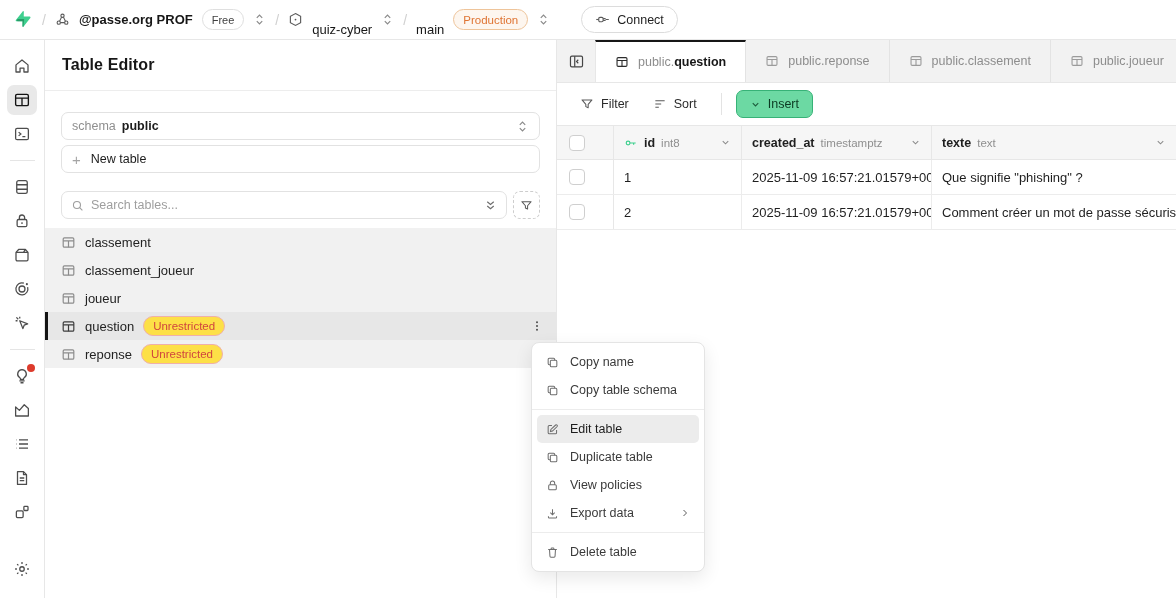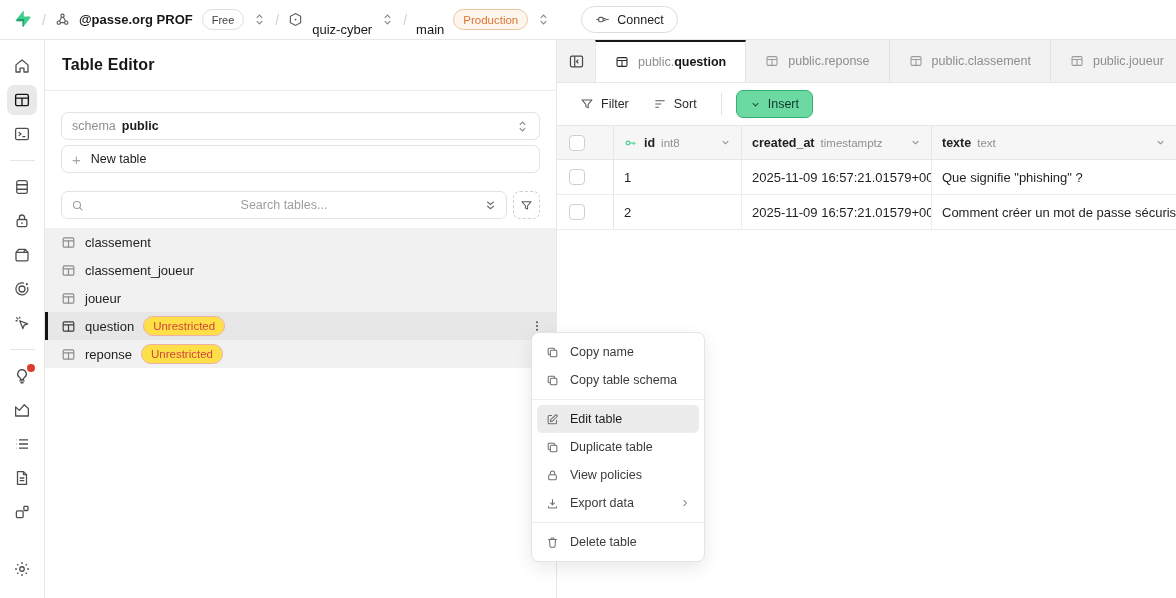--- a/index.html
+++ b/index.html
@@ -35,21 +35,21 @@
   .lp-header { height:51px; flex:0 0 51px; display:flex; align-items:center; padding:0 17px; border-bottom:1px solid #ededed; }
   .lp-title { font-size:16px; font-weight:700; color:#171717; letter-spacing:.1px; }
   .lp-controls { padding:21px 16px 0; }
   .schema-select { height:28px; border:1px solid #e2e2e2; border-radius:7px; display:flex; align-items:center; padding:0 10px; gap:6px; background:#fff; cursor:pointer; }
   .schema-label { color:#8f8f8f; font-size:12.5px; }
   .schema-value { color:#1c1c1c; font-size:12.5px; font-weight:600; }
   .new-table-btn { height:28px; margin-top:5px; border:1px solid #e2e2e2; border-radius:7px; display:flex; align-items:center; padding:0 10px; gap:10px; background:#fff; font-size:12.5px; color:#1c1c1c; cursor:pointer; }
   .plus { color:#a5a5a5; font-size:15px; line-height:1; }
   .search-row { display:flex; margin-top:18px; gap:6px; }
   .search-box { flex:1; height:28px; border:1px solid #e2e2e2; border-radius:7px; display:flex; align-items:center; padding:0 9px; gap:7px; background:#fff; }
-  .search-box input { border:none; outline:none; flex:1; font-size:12.5px; font-family:inherit; color:#1c1c1c; background:transparent;text-align:center; }
+  .search-box input { border:none; outline:none; flex:1; font-size:12.5px; font-family:inherit; color:#1c1c1c; background:transparent; }
   .search-box input::placeholder { color:#9e9e9e; }
   .filter-sq-btn { width:27px; height:28px; border:1px dashed #cdcdcd; border-radius:7px; display:flex; align-items:center; justify-content:center; color:#5a5a5a; background:#fff; cursor:pointer; }
   .table-list { margin-top:9px; }
   .t-row { height:28px; display:flex; align-items:center; gap:9px; padding:0 16px; background:#f1f1f1; font-size:13px; color:#232323; cursor:pointer; position:relative; }
   .t-row .t-icon { color:#8c8c8c; display:flex; }
   .t-row.selected { background:#e7e7e7; border-left:3px solid #141414; padding-left:13px; }
   .t-row.selected .t-icon { color:#3c3c3c; }
   .pill-unrestricted { border:1px solid #efb0aa; background:#fde047; color:#d0453e; height:20px; padding:0 9px; border-radius:10px; font-size:11.5px; display:inline-flex; align-items:center; }
   .kebab { position:absolute; right:12px; color:#4d4d4d; font-size:14px; letter-spacing:0; cursor:pointer; display:flex; }
 
@@ -81,21 +81,21 @@
   .col-check { width:57px; flex:0 0 57px; display:flex; align-items:center; justify-content:flex-start; padding-left:12px; border-right:1px solid #e7e7e7; }
   .col-id { width:128px; flex:0 0 128px; }
   .col-created { width:190px; flex:0 0 190px; }
   .col-texte { flex:1; min-width:0; border-right:none !important; }
   .g-row { height:35px; flex:0 0 35px; display:flex; border-bottom:1px solid #ececec; background:#fff; }
   .g-cell { display:flex; align-items:center; padding:0 10px; border-right:1px solid #ececec; font-size:13px; color:#1f1f1f; white-space:nowrap; overflow:hidden; }
   .checkbox { width:16px; height:16px; border:1.5px solid #cfcfcf; border-radius:4px; background:#fff; cursor:pointer; }
   .key-icon { color:#3ecf8e; display:flex; }
 
   
-  .ctx-menu { position:absolute; left:531px; top:332px; width:174px; background:#fff; border:1px solid #e4e4e4; border-radius:8px; box-shadow:0 6px 18px rgba(0,0,0,.09); padding:5px; z-index:50; }
+  .ctx-menu { position:absolute; left:531px; top:342px; width:174px; background:#fff; border:1px solid #e4e4e4; border-radius:8px; box-shadow:0 6px 18px rgba(0,0,0,.09); padding:5px; z-index:50; }
   .ctx-item { height:28px; display:flex; align-items:center; gap:10px; padding:0 8px; border-radius:5px; font-size:12.5px; color:#3a3a3a; cursor:pointer; white-space:nowrap; }
   .ctx-item .c-ic { color:#6d6d6d; display:flex; width:15px; justify-content:center; }
   .ctx-item.highlight { background:#ececec; color:#1c1c1c; }
   .ctx-item .c-chev { margin-left:auto; color:#5c5c5c; display:flex; }
   .ctx-divider { height:1px; background:#ececec; margin:5px -5px; }
 </style>
 </head>
 <body>
 
 <div id="app">

